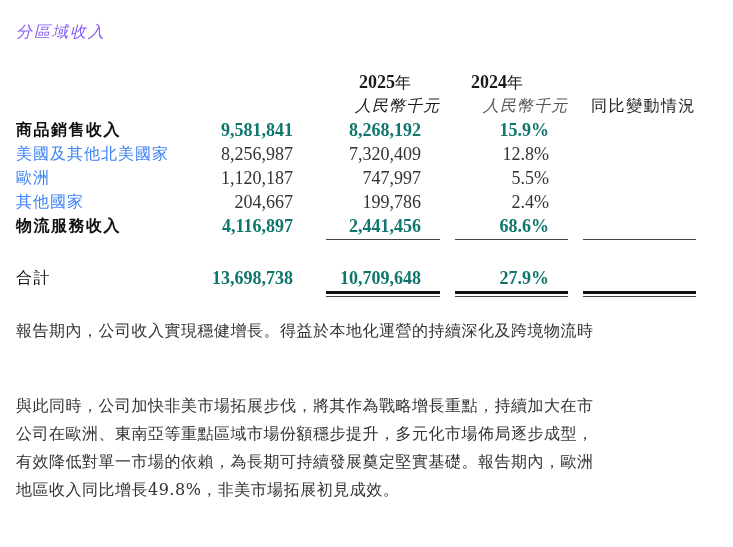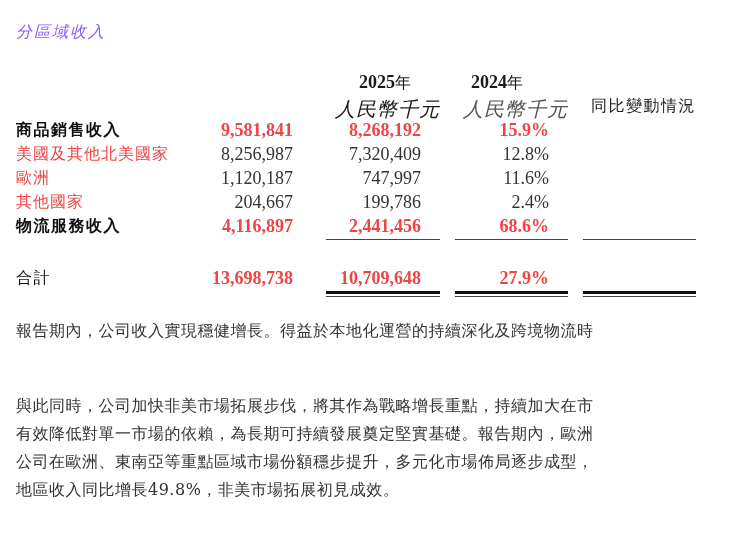--- a/index.html
+++ b/index.html
@@ -9,36 +9,36 @@
       color: #1a1a1a;
     }
     .section-title {
       position: absolute; left: 16px; top: 22px;
       font-family: "DejaVu Sans", sans-serif;
       font-style: italic; font-size: 16px; letter-spacing: 2px; color: #8b5cf6;
     }
     .hdr { position: absolute; font-size: 16px; text-align: right; }
     .hdr-year { font-family: "Liberation Serif", serif; font-weight: bold; font-size: 18px; }
     .hdr-year .cjk { font-family: "DejaVu Sans", sans-serif; font-weight: normal; font-size: 16px; }
-    .hdr-unit { font-family: "DejaVu Sans", sans-serif; font-style: italic; font-size: 20px; letter-spacing: 1px; }
+    .hdr-unit { font-family: "DejaVu Sans", sans-serif; font-style: italic; font-size: 16px; letter-spacing: 1px; }
     .hdr-unit.light { color: #555; font-weight: 300; }
     .hdr-change { font-family: "DejaVu Sans", sans-serif; font-size: 16px; letter-spacing: 1.5px; }
 
     .row { position: absolute; left: 0; width: 586px; height: 24px; }
     .row .label {
       position: absolute; left: 16px; top: 0;
       font-family: "DejaVu Serif", serif; font-size: 16px; letter-spacing: 1px;
-      color: #ef4444;
+      color: #3b82f6;
     }
     .row.bold .label { font-family: "DejaVu Sans", sans-serif; font-weight: bold; color: #111; letter-spacing: 1.5px; }
     .row .num {
       position: absolute; top: 0; text-align: right;
       font-family: "Liberation Serif", serif; font-size: 18px; color: #333;
     }
-    .row.bold .num { font-weight: bold; color: #ef4444; }
+    .row.bold .num { font-weight: bold; color: #0f766e; }
     .c1 { right: 293px; }   
     .c2 { right: 165px; }   
     .c3 { right: 37px; }    
 
     .rule { position: absolute; background: #444; }
     .rule.thin { height: 1px; }
     .rule.thick { height: 3px; background: #111; }
 
     .para {
       position: absolute; left: 16px; width: 700px;
@@ -70,21 +70,21 @@
 <div class="row" style="top:144px;">
   <span class="label">美國及其他北美國家</span>
   <span class="num c1">8,256,987</span>
   <span class="num c2">7,320,409</span>
   <span class="num c3">12.8%</span>
 </div>
 <div class="row" style="top:168px;">
   <span class="label">歐洲</span>
   <span class="num c1">1,120,187</span>
   <span class="num c2">747,997</span>
-  <span class="num c3">11.6%</span>
+  <span class="num c3">5.5%</span>
 </div>
 <div class="row" style="top:192px;">
   <span class="label">其他國家</span>
   <span class="num c1">204,667</span>
   <span class="num c2">199,786</span>
   <span class="num c3">2.4%</span>
 </div>
 <div class="row bold" style="top:216px;">
   <span class="label">物流服務收入</span>
   <span class="num c1">4,116,897</span>
@@ -109,16 +109,16 @@
 <div class="rule thin" style="left:455px; width:113px; top:296px;"></div>
 <div class="rule thick" style="left:583px; width:113px; top:291px;"></div>
 <div class="rule thin" style="left:583px; width:113px; top:296px;"></div>
 
 <div class="para" style="top:317px;">
   <div>報告期內，公司收入實現穩健增長。得益於本地化運營的持續深化及跨境物流時</div>
 </div>
 
 <div class="para" style="top:392px;">
   <div>與此同時，公司加快非美市場拓展步伐，將其作為戰略增長重點，持續加大在市</div>
+  <div>公司在歐洲、東南亞等重點區域市場份額穩步提升，多元化市場佈局逐步成型，</div>
   <div>有效降低對單一市場的依賴，為長期可持續發展奠定堅實基礎。報告期內，歐洲</div>
-  <div>公司在歐洲、東南亞等重點區域市場份額穩步提升，多元化市場佈局逐步成型，</div>
   <div>地區收入同比增長49.8%，非美市場拓展初見成效。</div>
 </div>
 
 </body></html>

